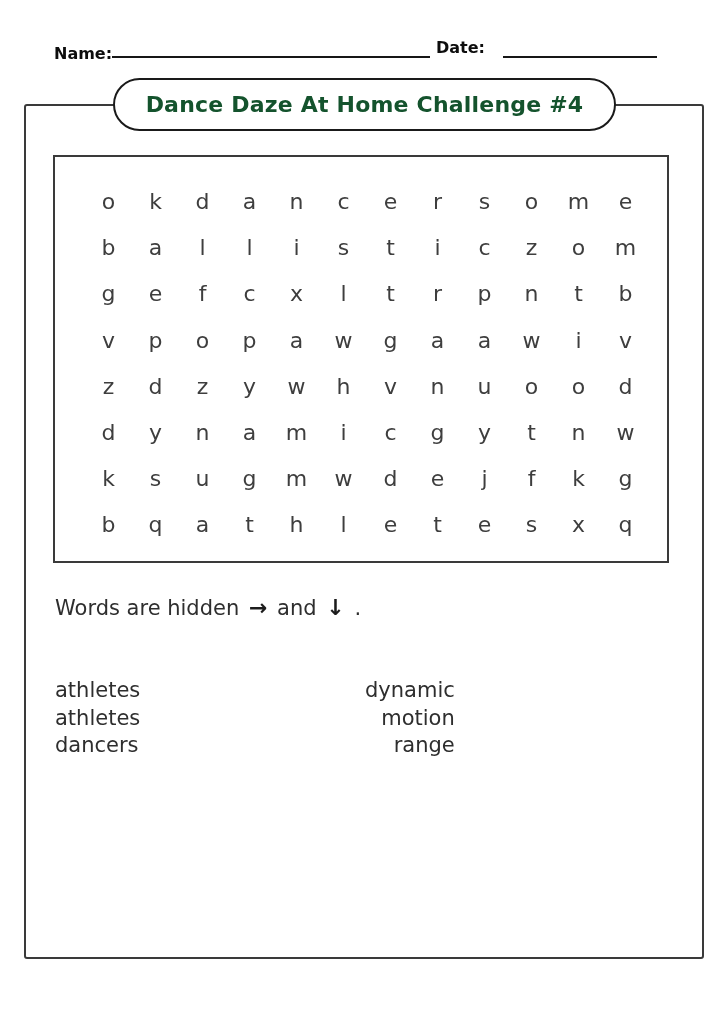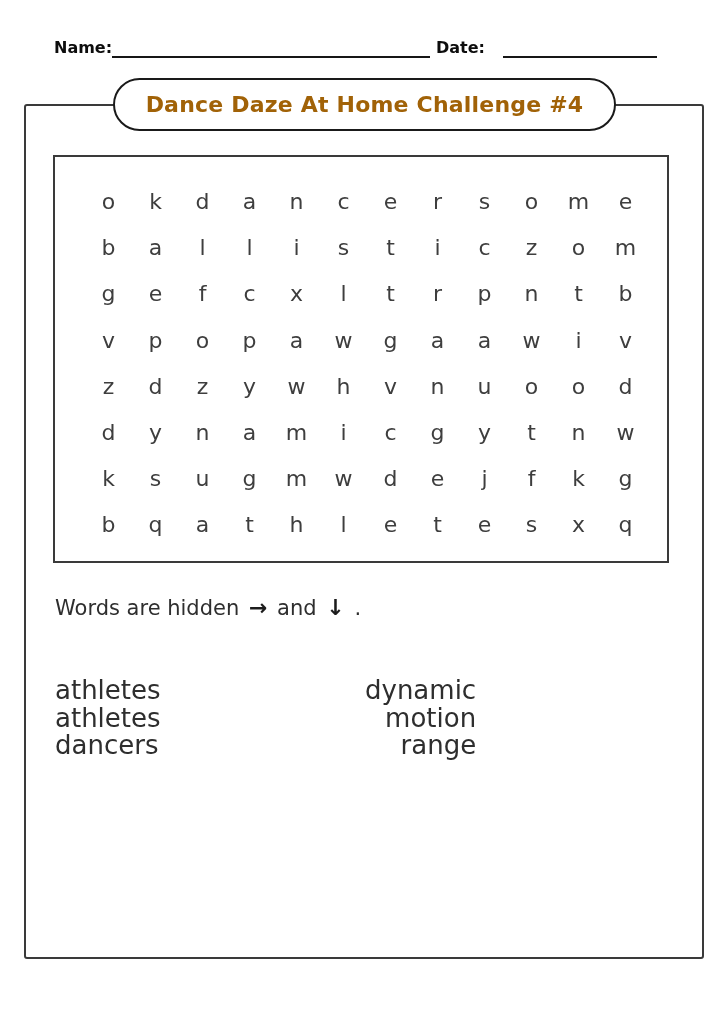--- a/index.html
+++ b/index.html
@@ -15,21 +15,21 @@
   }
 
   
   .hdr-label {
     position: absolute;
     font-weight: bold;
     font-size: 16px;
     color: #0d0d0d;
     font-family: "DejaVu Sans", sans-serif;
   }
-  .name-label { left: 54px; top: 38px; }
+  .name-label { left: 54px; top: 44px; }
   .date-label { left: 436px; top: 38px; }
   .write-line {
     position: absolute;
     top: 40px;
     height: 18px;
     border-bottom: 2px solid #161616;
   }
   .name-line { left: 112px; width: 318px; }
   .date-line { left: 503px; width: 154px; }
 
@@ -43,21 +43,21 @@
     border-radius: 27px;
     z-index: 3;
     display: flex;
     align-items: center;
     justify-content: center;
   }
   .title-text {
     font-weight: bold;
     font-size: 22px;
     letter-spacing: 0.2px;
-    color: #a16207;
+    color: #14532d;
     white-space: nowrap;
   }
 
   
   .main-box {
     position: absolute;
     left: 24px; top: 104px;
     width: 680px; height: 855px;
     border: 2px solid #3a3a3a;
     border-radius: 3px;
@@ -103,21 +103,21 @@
     font-weight: bold;
     font-size: 22px;
     color: #1c1c1c;
     padding: 0 3px;
   }
 
   
   .word-col {
     position: absolute;
     top: 677px;
-    font-size: 26px;
+    font-size: 21px;
     line-height: 27.7px;
     color: #2e2e2e;
     z-index: 2;
   }
   .word-col.left  { left: 55px; }
   .word-col.right { left: 365px; text-align: right; }
 
   
   .footer {
     position: absolute;

